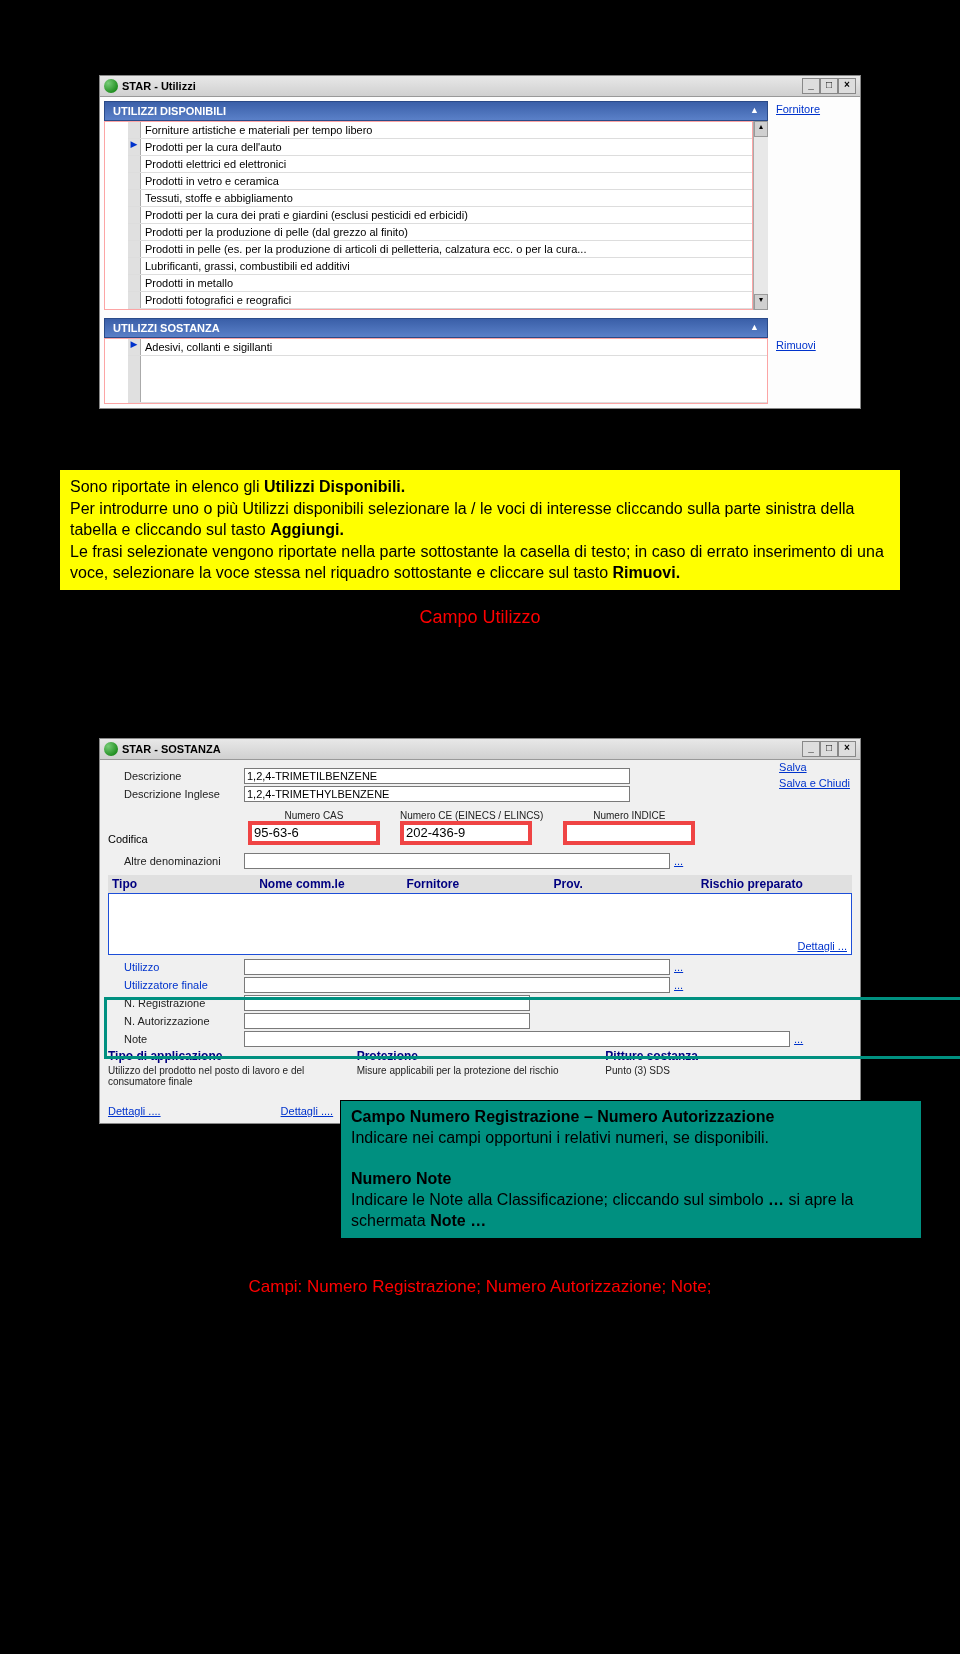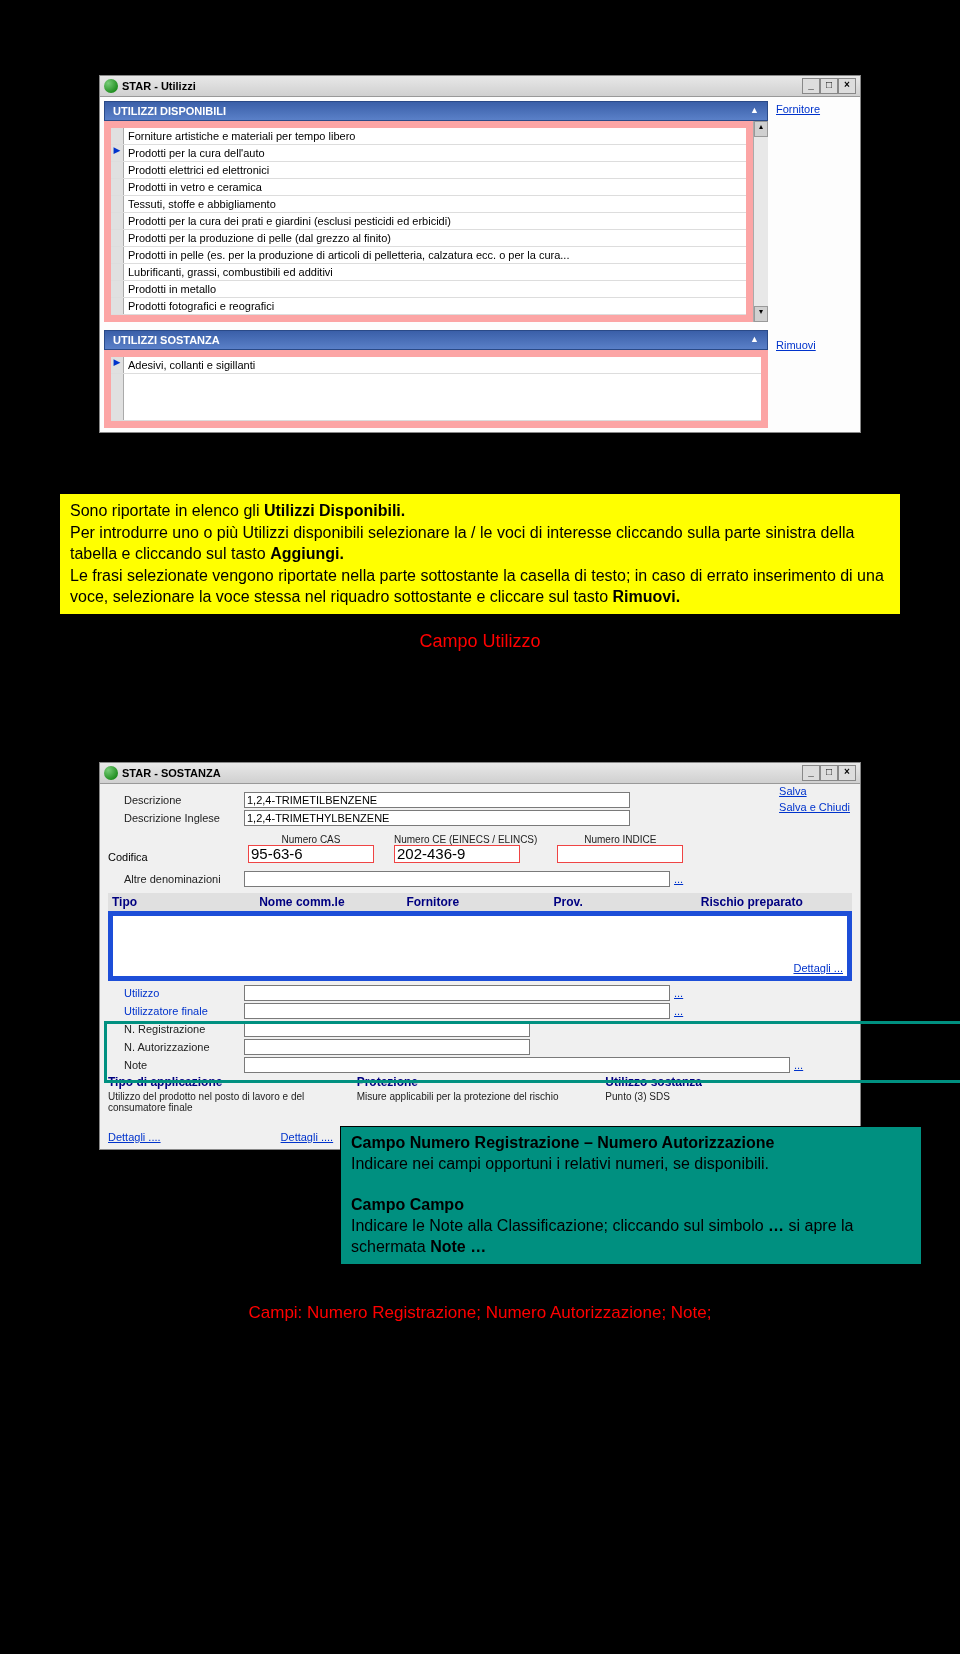--- a/index.html
+++ b/index.html
@@ -86,22 +86,23 @@
   .row-marker {
     width: 12px;
     background: #e0e0e0;
     border-right: 1px solid #aaa;
     text-align: center;
     font-size: 9px;
     color: #0033cc;
   }
   .list {
     background: #fff;
-    border: 7px solid #fca5a5;
-    font-size: 11px;
+    border: 1px solid #fca5a5;
+    font-size: 11px;
+    padding-left: 23px;
   }
   .list-row {
     display: flex;
     border-bottom: 1px solid #ddd;
     align-items: stretch;
   }
   .list-row .cell {
     padding: 2px 4px;
     flex: 1;
   }
@@ -184,33 +185,33 @@
     font-size: 11px;
   }
   .codifica-row {
     display: flex;
     gap: 20px;
     margin: 8px 0;
     align-items: flex-end;
   }
   .codifica-row .col { display: flex; flex-direction: column; }
   .codifica-row .col .h { font-size: 10px; color: #222; text-align: center; }
-  .codifica-row .col input { width: 120px; border: 1px solid #ef4444; height: 14px; font-size: 15px; }
+  .codifica-row .col input { width: 120px; border: 4px solid #ef4444; height: 14px; font-size: 13px; }
   .head-cells {
     display: flex;
     font-weight: bold;
     color: #000080;
     background: #e0e0e0;
     font-size: 12px;
     padding: 2px 4px;
   }
   .head-cells > div { flex: 1; }
   .blank-panel {
     background: #fff;
-    border: 5px solid #1d4ed8;
+    border: 1px solid #1d4ed8;
     height: 60px;
     margin-bottom: 4px;
     position: relative;
   }
   .dettagli {
     position: absolute;
     right: 4px;
     bottom: 2px;
     color: #0033cc;
     text-decoration: underline;
@@ -458,34 +459,34 @@
       <div class="app-section-row">
         <div class="col3">
             <div class="hh">Tipo di applicazione</div>
             <div class="ss">Utilizzo del prodotto nel posto di lavoro e del consumatore finale</div>
           </div>
         <div class="col3">
             <div class="hh">Protezione</div>
             <div class="ss">Misure applicabili per la protezione del rischio</div>
           </div>
         <div class="col3">
-            <div class="hh">Utilizzo sostanza</div>
+            <div class="hh">Pitture sostanza</div>
             <div class="ss">Punto (3) SDS</div>
           </div>
       </div>
       <div class="dett-links">
         <a>Dettagli ....</a>
         <a>Dettagli ....</a>
       </div>
     </div>
 
     <div class="teal-box" style="left:4px; top:258px; width:880px; height:56px; max-width:calc(100% + 120px);"></div>
   </div>
 
   <div class="green-box">
     <b>Campo Numero Registrazione – Numero Autorizzazione</b><br>
     <span>Indicare nei campi opportuni i relativi numeri, se disponibili.</span><br><br>
-    <b>Campo Campo</b><br>
+    <b>Numero Note</b><br>
     <span>Indicare le Note alla Classificazione; cliccando sul simbolo </span><b>…</b><span> si apre la schermata </span><b>Note …</b>
   </div>
 
   <div class="caption-red2">Campi: Numero Registrazione; Numero Autorizzazione; Note;</div>
 </div>
 
 </body></html>

